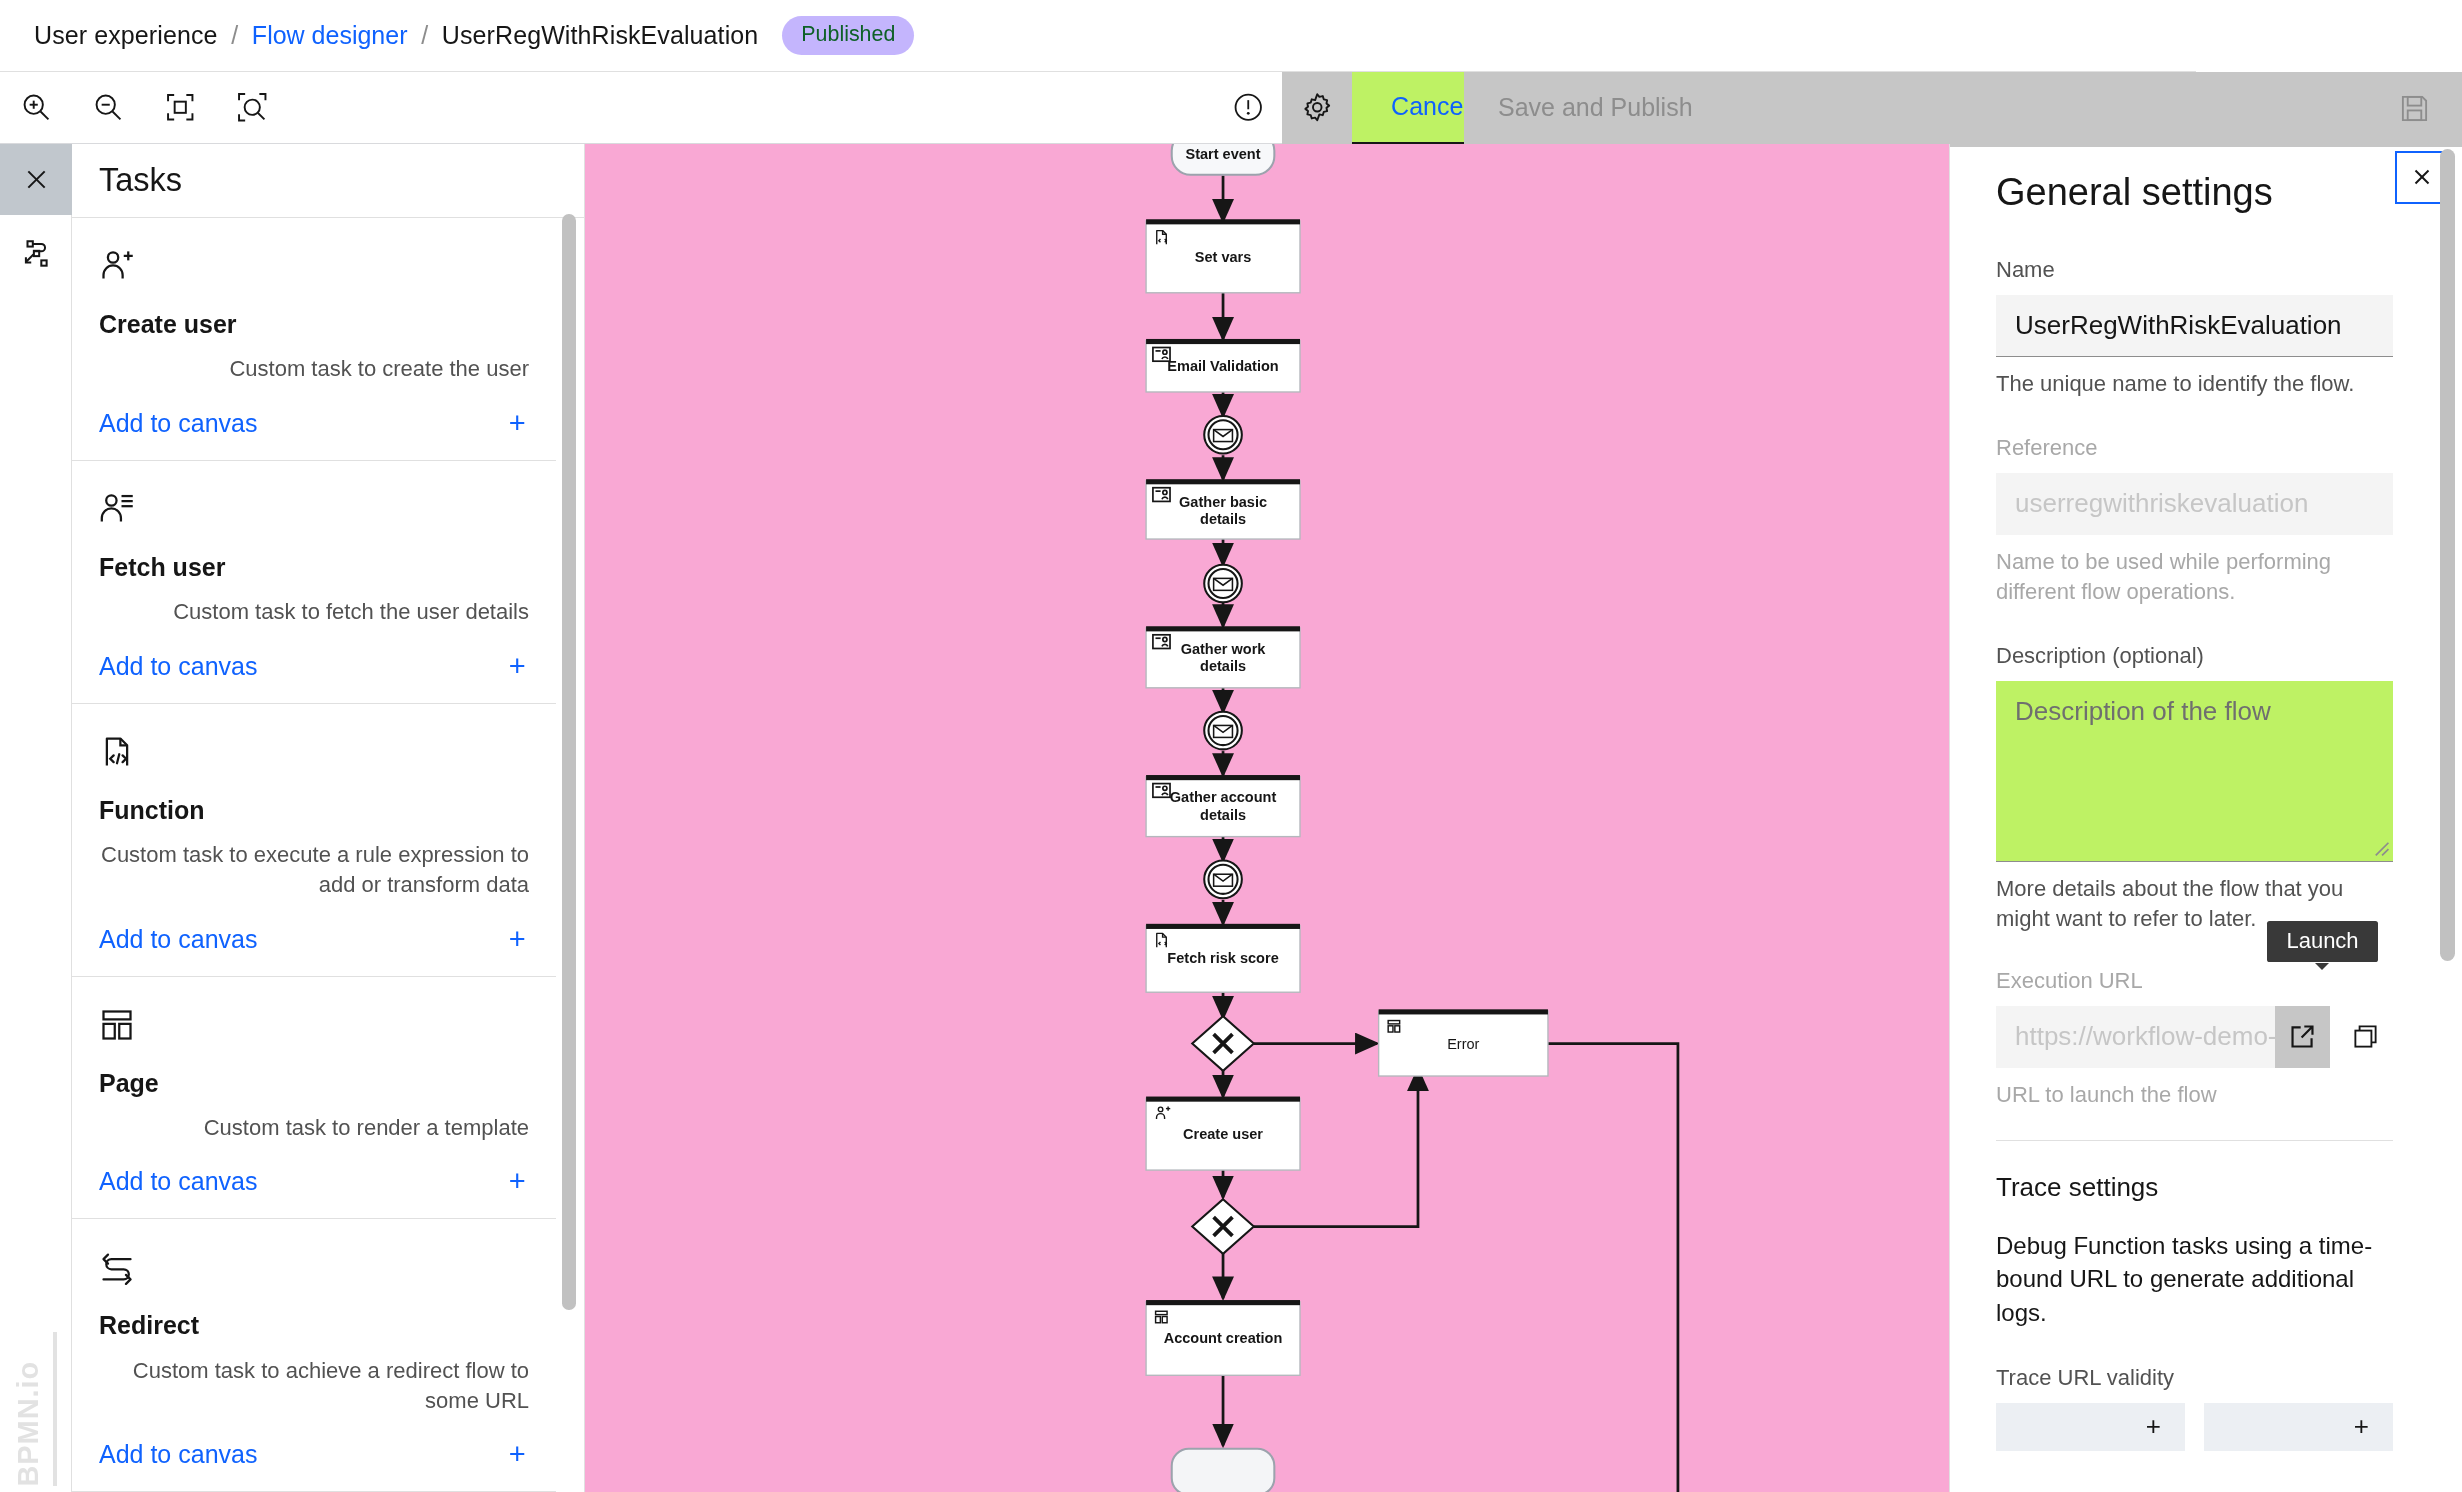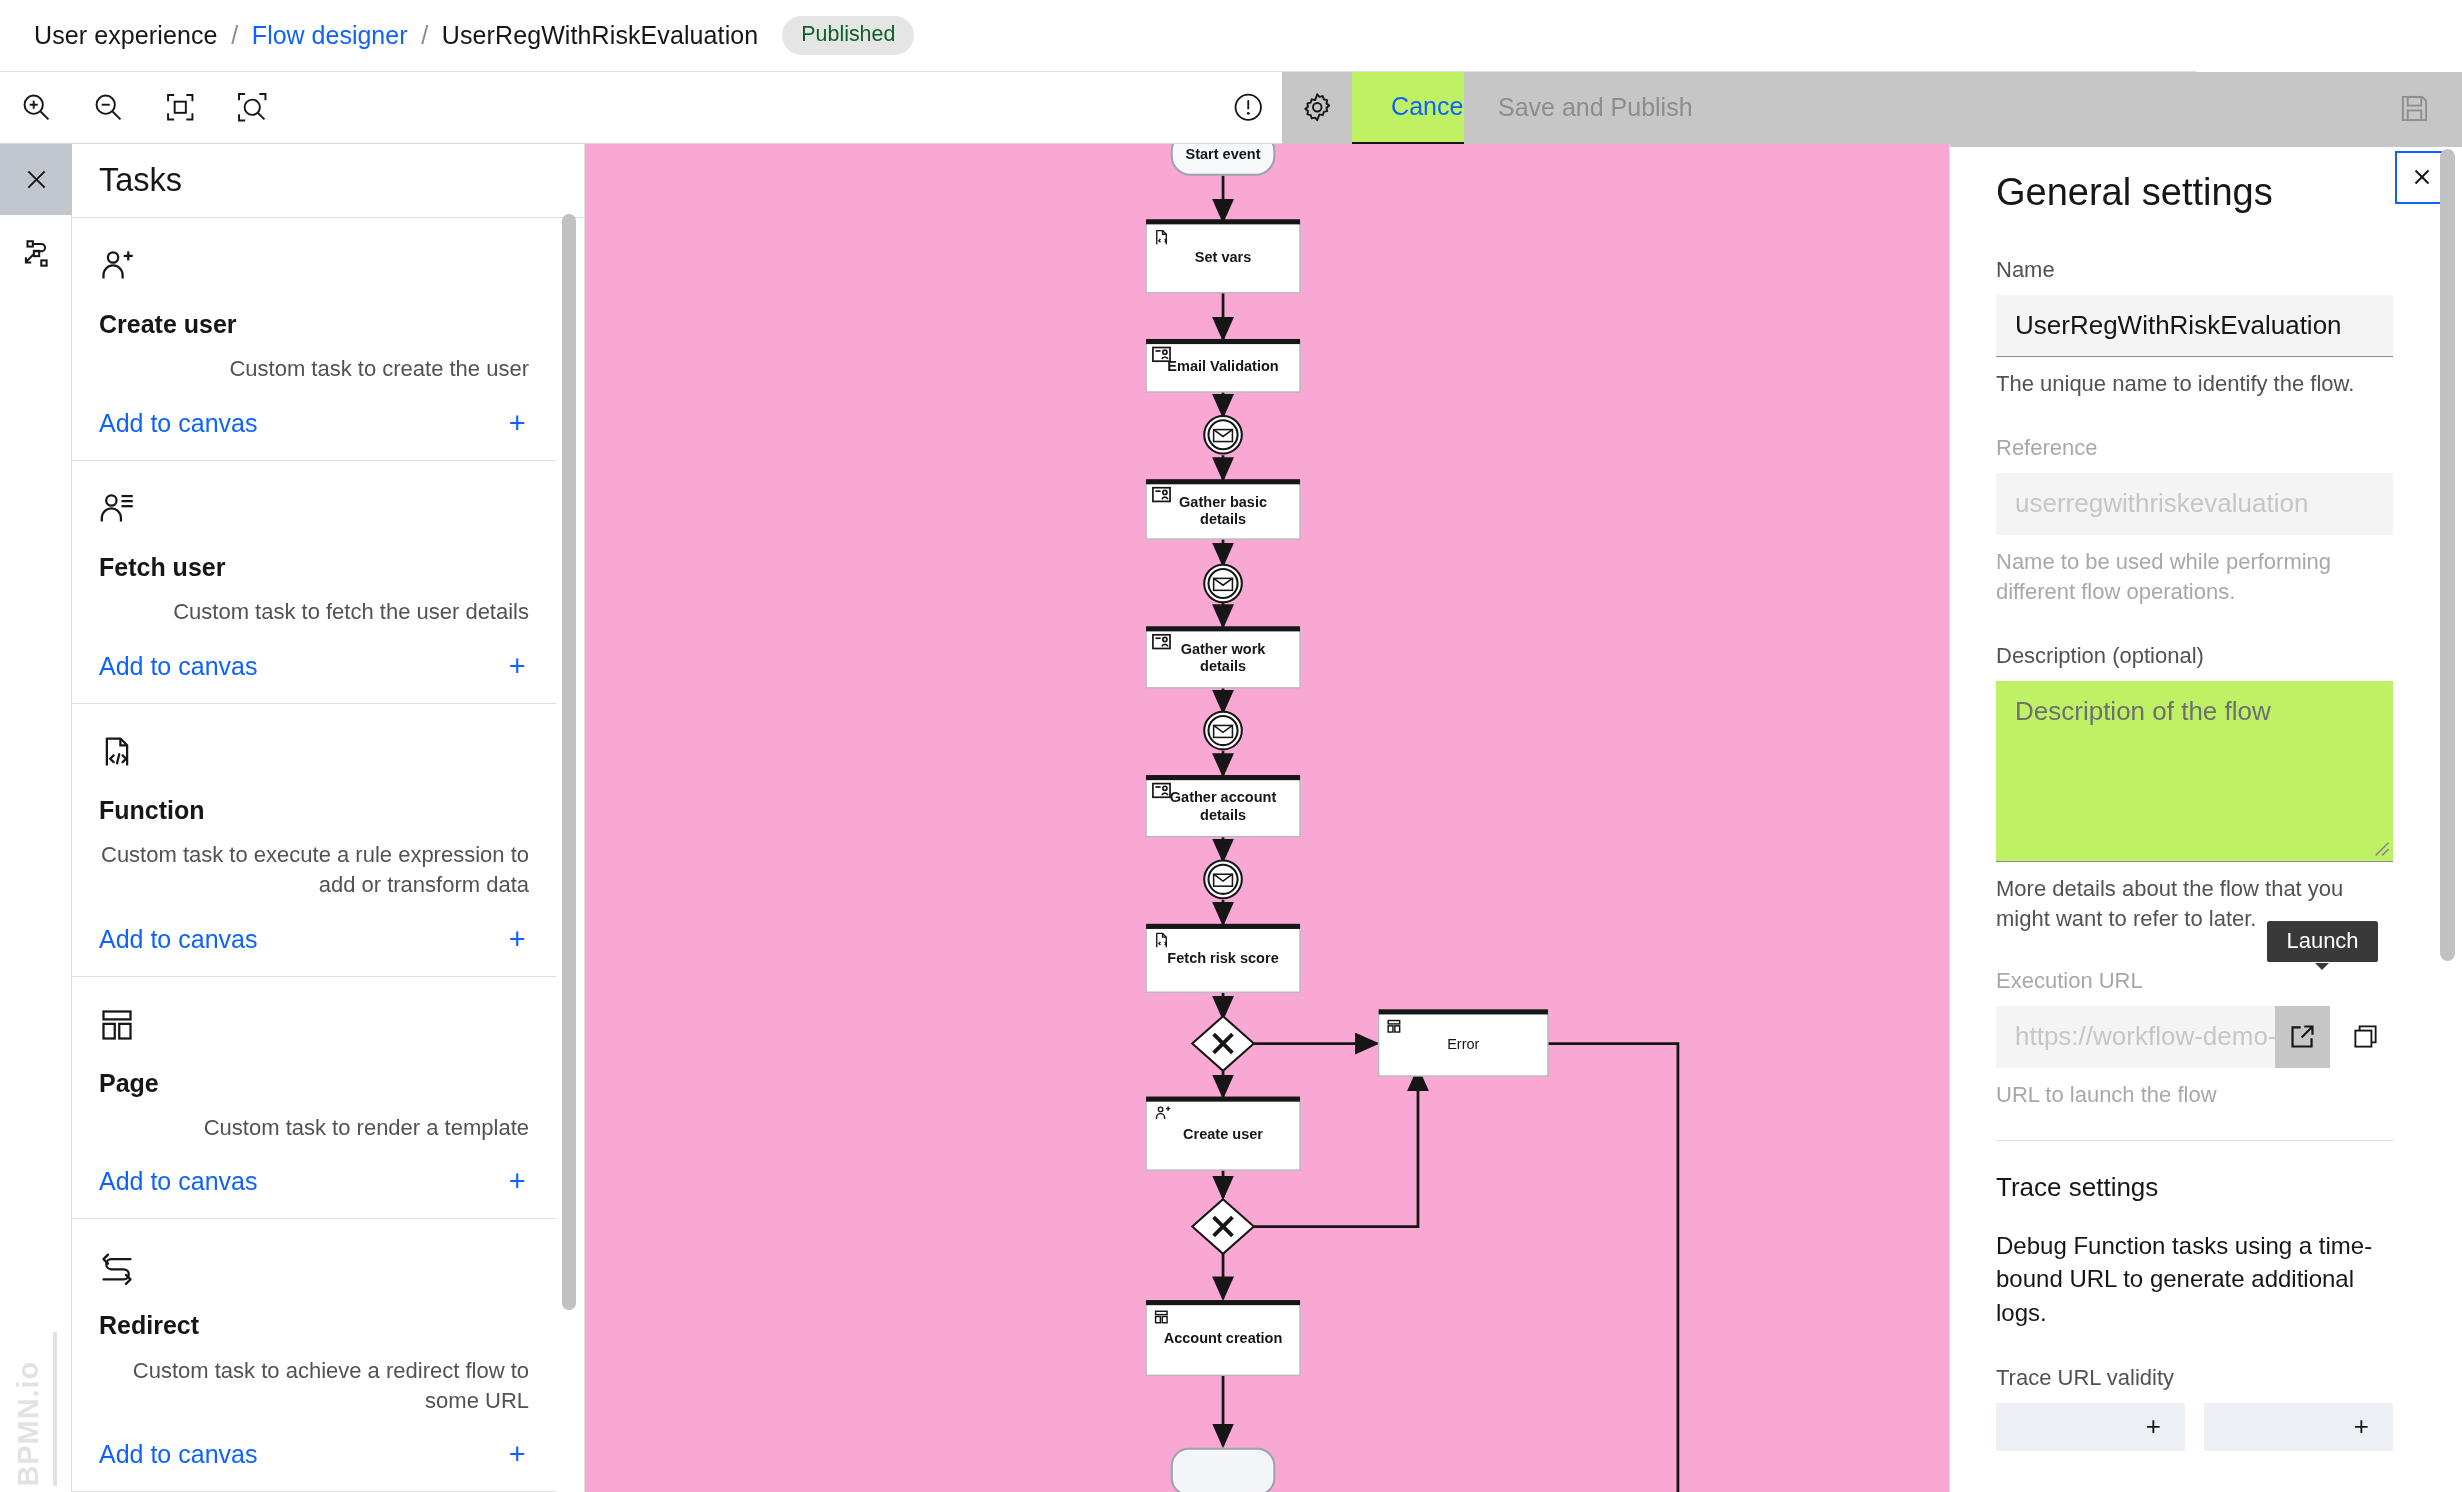--- a/index.html
+++ b/index.html
@@ -14,21 +14,21 @@
   
   .breadcrumb-bar {
     position: absolute; left: 0; top: 0; width: 2196px; height: 72px;
     background: #fff; border-bottom: 0.9px solid #e0e0e0;
     display: flex; align-items: center; padding-left: 34px; gap: 0;
   }
   .bc-item { font-size: 25px; color: #161616; letter-spacing: 0.1px; }
   .bc-link { font-size: 25px; color: #0f62fe; cursor: pointer; }
   .bc-sep { font-size: 25px; color: #8d8d8d; margin: 0 13.7px; }
   .status-badge {
-    margin-left: 24px; background: #e5e5e5; color: #0e6027;
+    margin-left: 24px; background: #c4b5fd; color: #0e6027;
     border-radius: 22px; padding: 6px 19px 7.7px; font-size: 21.4px;
   }
 
   
   .toolbar {
     position: absolute; left: 0; top: 72px; width: 2462px; height: 72px;
     background: #fff; border-bottom: 0.9px solid #d9dadd; display: flex; align-items: center;
   }
   .tool-btn {
     width: 72px; height: 72px; display: flex; align-items: center;

